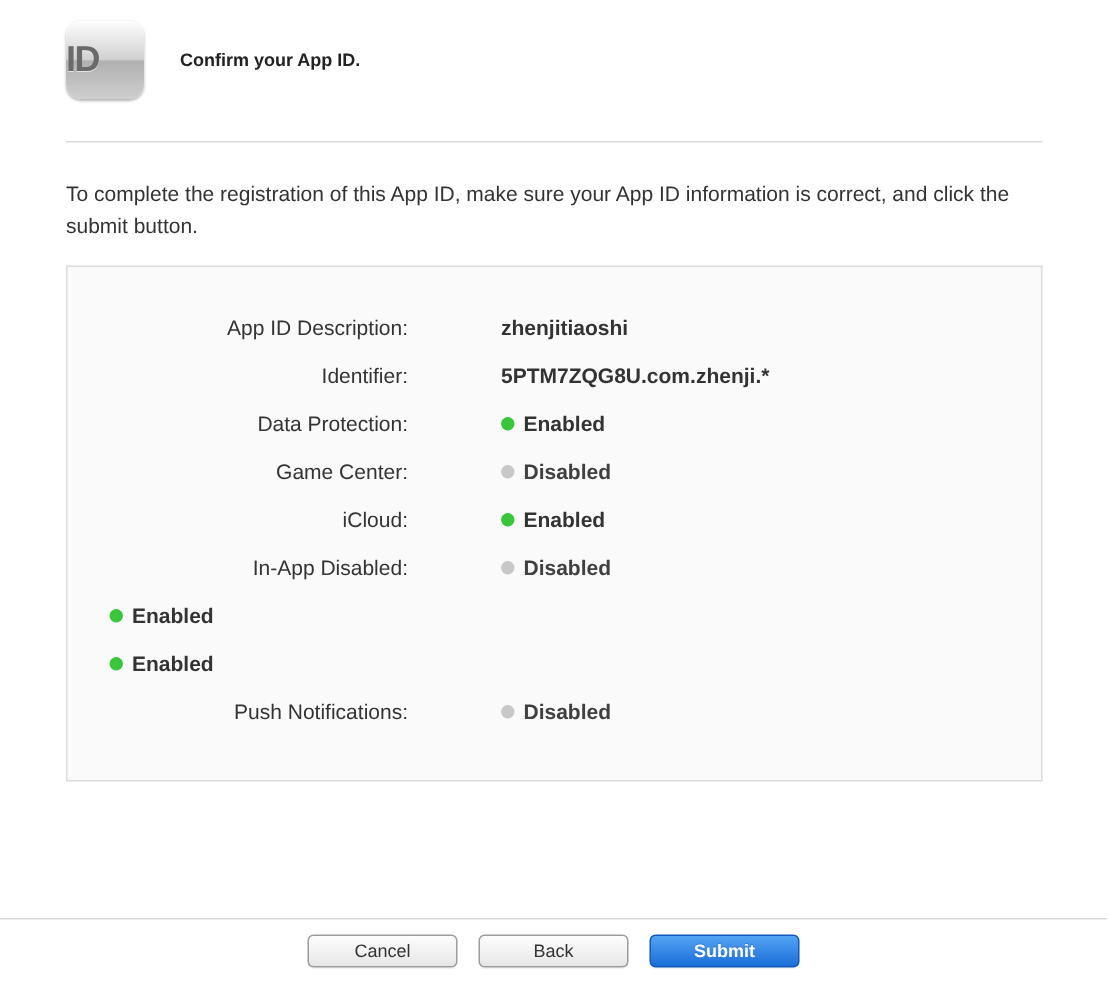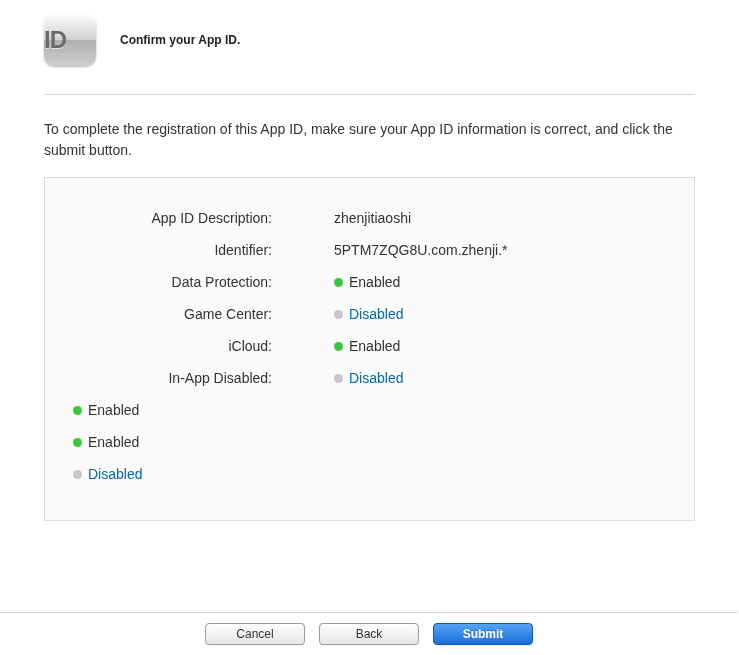--- a/index.html
+++ b/index.html
@@ -67,28 +67,28 @@
     .info-row:last-child { margin-bottom: 0; }
     .info-label {
       width: 215px;
       text-align: right;
       font-size: 14px;
       color: #333;
       padding-right: 8px;
     }
     .info-value {
       font-size: 14px;
-      font-weight: normal;
+      font-weight: bold;
       color: #333;
       display: flex;
       align-items: center;
       gap: 6px;
       padding-left: 8px;
     }
-    .status-value.disabled { color: #0369a1; }
+    .status-value.disabled { color: #404040; }
     .dot {
       width: 9px;
       height: 9px;
       border-radius: 50%;
       display: inline-block;
       flex-shrink: 0;
     }
     .dot.enabled { background: #3ac63a; }
     .dot.disabled { background: #c8c8c8; }
     .footer {
@@ -188,20 +188,21 @@
     </div>
 
     <div class="info-row">
       <div class="info-value">
         <span class="dot enabled"></span>
         <span class="status-value">Enabled</span>
       </div>
     </div>
 
     <div class="info-row">
+      <div class="info-label">Push Notifications:</div>
       <div class="info-value">
         <span class="dot disabled"></span>
         <span class="status-value disabled">Disabled</span>
       </div>
     </div>
 
   </div>
 </div>
 
 <div class="footer">

